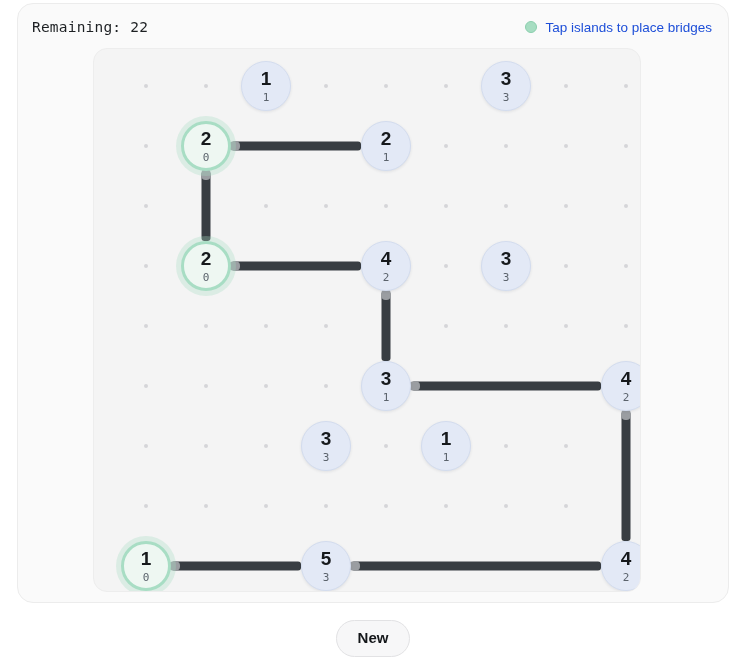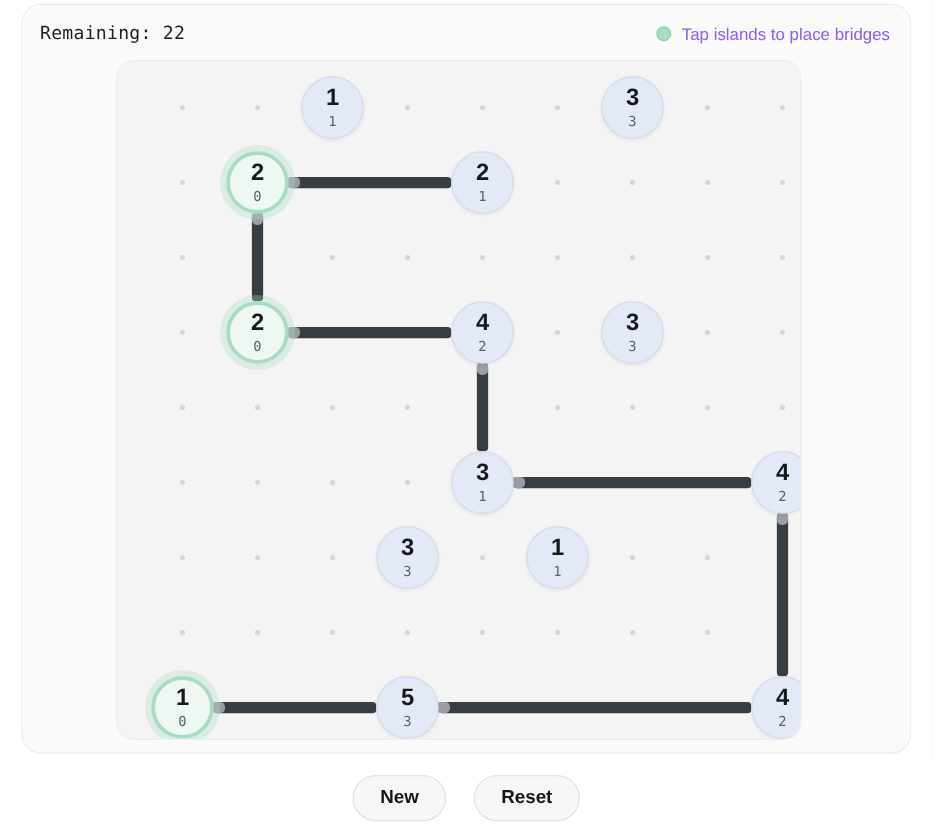--- a/index.html
+++ b/index.html
@@ -34,21 +34,21 @@
   }
   .status{
     display:flex;align-items:center;gap:8px;white-space:nowrap;
   }
   .status-dot{
     width:12px;height:12px;border-radius:50%;
     background:#a7ddc2;border:1px solid #8bcfae;
     box-sizing:border-box;display:block;
   }
   .status-text{
-    font-size:13.5px;color:#8b5cf6;
+    font-size:13.5px;color:#1d4ed8;
   }
 
   
   .board{
     position:absolute;left:75px;top:44px;
     width:548px;height:544px;
     background:#f4f4f4;
     border:1px solid #ededed;
     border-radius:14px;
     box-sizing:border-box;
@@ -290,16 +290,15 @@
             <span class="req">4</span>
             <span class="cur">2</span>
           </div>
         </div>
     </div>
 
   </div>
 
   <div class="controls">
     <button class="btn">New</button>
-    <button class="btn">Reset</button>
   </div>
 
 </div>
 
 </body></html>

